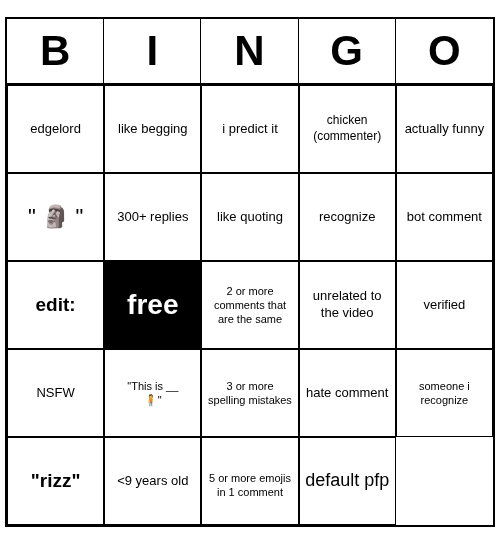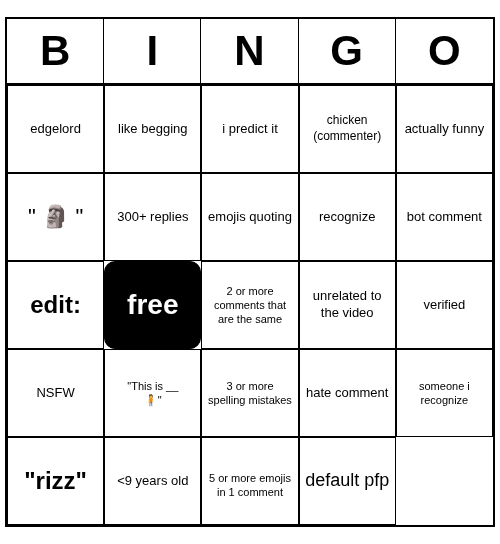--- a/index.html
+++ b/index.html
@@ -41,21 +41,21 @@
       display: flex;
       align-items: center;
       justify-content: center;
       text-align: center;
       padding: 4px;
       font-size: 13px;
       line-height: 1.3;
       position: relative;
     }
     .cell-large {
-      font-size: 24px;
+      font-size: 19px;
       font-weight: bold;
     }
     .cell-free {
       font-size: 26px;
       font-weight: bold;
     }
     .default-pfp {
       font-size: 18px;
       font-weight: normal;
     }
@@ -89,33 +89,33 @@
     <div class="cell">
       <span>actually funny</span>
     </div>
     <div class="cell">
       <span style="font-size:22px;">"&nbsp;🗿&nbsp;"</span>
     </div>
     <div class="cell">
       <span>300+ replies</span>
     </div>
     <div class="cell">
-      <span>emojis quoting</span>
+      <span>like quoting</span>
     </div>
     <div class="cell">
       <span>recognize</span>
     </div>
 
     <div class="cell">
       <span>bot comment</span>
     </div>
     <div class="cell">
       <span class="cell-large">edit:</span>
     </div>
-    <div class="cell" style="background:#000;border-radius:11px;">
+    <div class="cell" style="background:#000;">
       <span class="cell-free" style="color:#fff;font-size:28px;font-weight:bold;">free</span>
     </div>
     <div class="cell">
       <span style="font-size:11px;">2 or more comments that are the same</span>
     </div>
     <div class="cell">
       <span>unrelated to the video</span>
     </div>
 
     <div class="cell">

